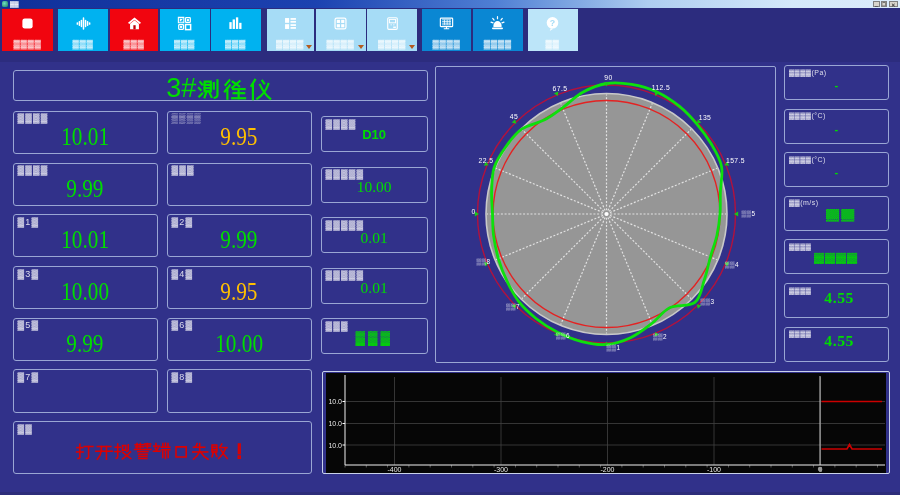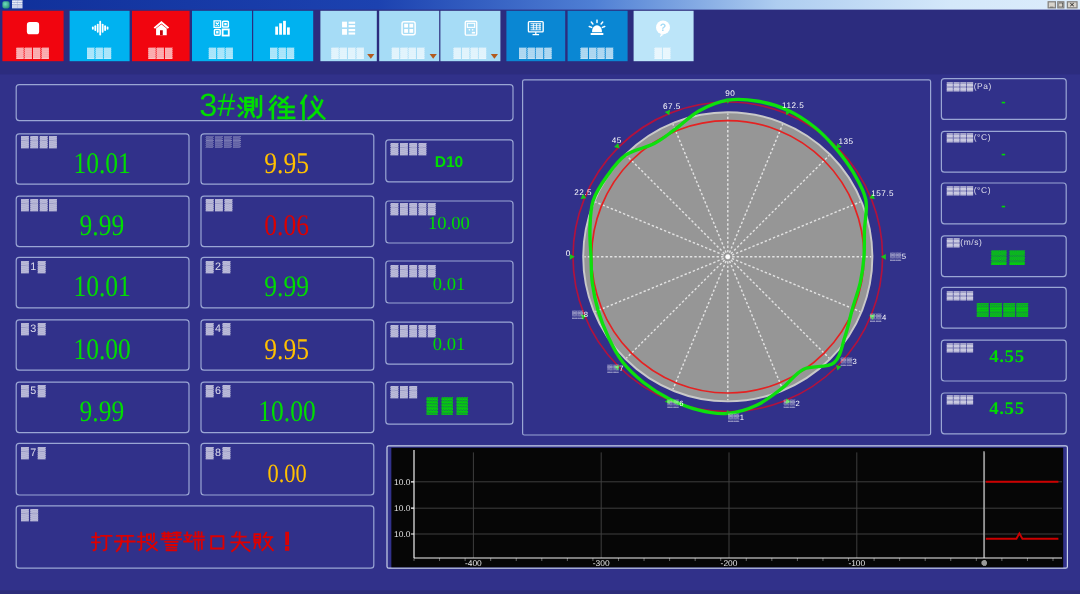--- a/index.html
+++ b/index.html
@@ -162,21 +162,20 @@
 <div class="bx" style="left:166.5px;top:110.9px;width:145.4px;height:43.2px">
     <div class="lb">▒▒▒▒</div>
     <div style="position:absolute;left:0;right:0;top:12px;text-align:center;font-family:'Liberation Serif',serif;font-size:25px;color:#ffc000;line-height:1"><span style="display:inline-block;transform:scaleX(0.85)">9.95</span></div>
   </div>
 <div class="bx" style="left:12.5px;top:162.60000000000002px;width:145.4px;height:43.2px">
     <div class="lb">▓▓▓▓</div>
     <div style="position:absolute;left:0;right:0;top:12px;text-align:center;font-family:'Liberation Serif',serif;font-size:25px;color:#00dd00;line-height:1"><span style="display:inline-block;transform:scaleX(0.85)">9.99</span></div>
   </div>
 <div class="bx" style="left:166.5px;top:162.60000000000002px;width:145.4px;height:43.2px">
     <div class="lb">▓▓▓</div>
-    <div style="position:absolute;left:0;right:0;top:12px;text-align:center;font-family:'Liberation Serif',serif;font-size:25px;color:#dd0000;line-height:1"><span style="display:inline-block;transform:scaleX(0.85)">0.06</span></div>
   </div>
 <div class="bx" style="left:12.5px;top:214.3px;width:145.4px;height:43.2px">
     <div class="lb">▓1▓</div>
     <div style="position:absolute;left:0;right:0;top:12px;text-align:center;font-family:'Liberation Serif',serif;font-size:25px;color:#00dd00;line-height:1"><span style="display:inline-block;transform:scaleX(0.85)">10.01</span></div>
   </div>
 <div class="bx" style="left:166.5px;top:214.3px;width:145.4px;height:43.2px">
     <div class="lb">▓2▓</div>
     <div style="position:absolute;left:0;right:0;top:12px;text-align:center;font-family:'Liberation Serif',serif;font-size:25px;color:#00dd00;line-height:1"><span style="display:inline-block;transform:scaleX(0.85)">9.99</span></div>
   </div>
 <div class="bx" style="left:12.5px;top:266.0px;width:145.4px;height:43.2px">
@@ -193,21 +192,20 @@
   </div>
 <div class="bx" style="left:166.5px;top:317.70000000000005px;width:145.4px;height:43.2px">
     <div class="lb">▓6▓</div>
     <div style="position:absolute;left:0;right:0;top:12px;text-align:center;font-family:'Liberation Serif',serif;font-size:25px;color:#00dd00;line-height:1"><span style="display:inline-block;transform:scaleX(0.85)">10.00</span></div>
   </div>
 <div class="bx" style="left:12.5px;top:369.4px;width:145.4px;height:43.2px">
     <div class="lb">▓7▓</div>
   </div>
 <div class="bx" style="left:166.5px;top:369.4px;width:145.4px;height:43.2px">
     <div class="lb">▓8▓</div>
-    <div style="position:absolute;left:0;right:0;top:14px;text-align:center;font-family:'Liberation Serif',serif;font-size:22px;color:#ffc000;line-height:1"><span style="display:inline-block;transform:scaleX(0.85)">0.00</span></div>
   </div>
 <div class="bx" style="left:320.5px;top:116.2px;width:107.3px;height:36.3px">
     <div class="lb">▓▓▓▓</div>
     <div style="position:absolute;left:0;right:0;top:11px;text-align:center;font-family:'Liberation Sans',sans-serif;font-size:13px;color:#00dd00;font-weight:bold;line-height:1"><span style="display:inline-block;transform:scaleX(1)">D10</span></div>
   </div>
 <div class="bx" style="left:320.5px;top:166.7px;width:107.3px;height:36.3px">
     <div class="lb">▓▓▓▓▓</div>
     <div style="position:absolute;left:0;right:0;top:11.5px;text-align:center;font-family:'Liberation Serif',serif;font-size:15.5px;color:#00dd00;line-height:1"><span style="display:inline-block;transform:scaleX(1)">10.00</span></div>
   </div>
 <div class="bx" style="left:320.5px;top:217.2px;width:107.3px;height:36.3px">

